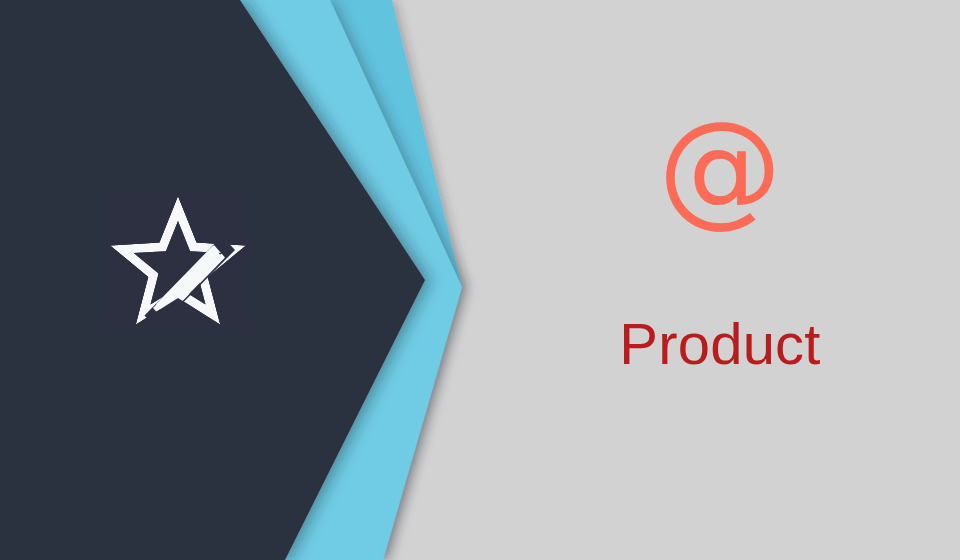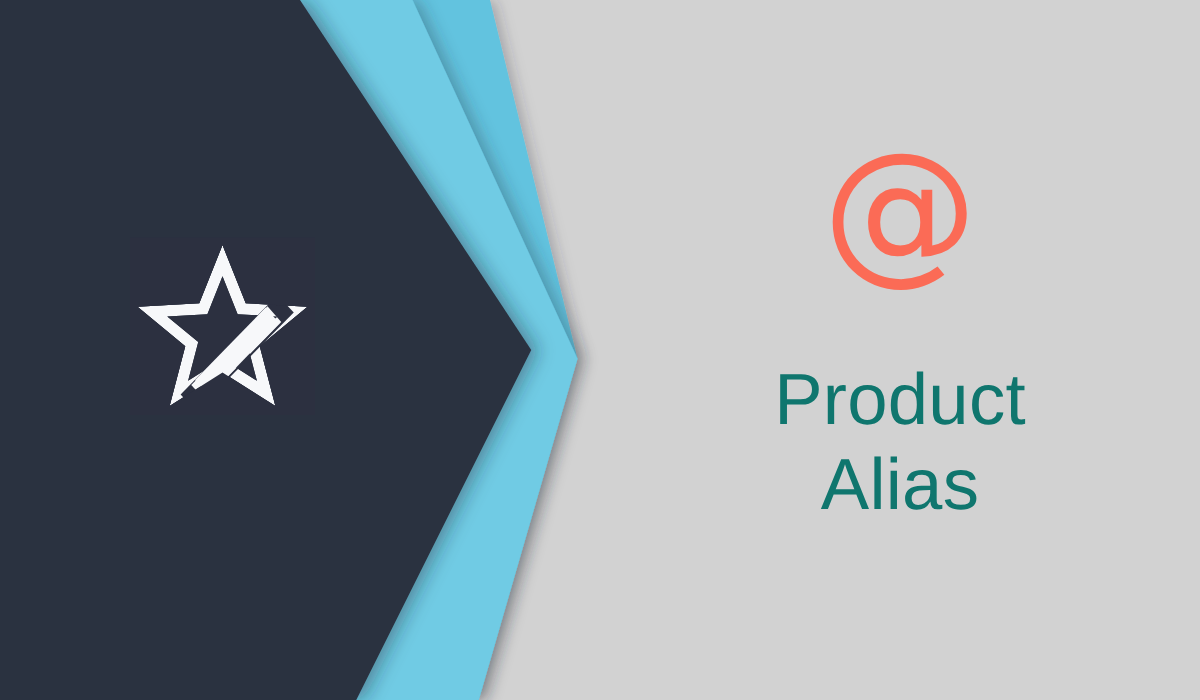--- a/index.html
+++ b/index.html
@@ -49,24 +49,25 @@
     display: block;
   }
   #title-block {
     margin-top: 52px;
     width: 100%;
     text-align: center;
     line-height: 1.18;
   }
   .title-line {
     display: block;
-    color: #0f766e;
+    color: #b91c1c;
     font-size: 58px;
     font-weight: 400;
     letter-spacing: 0.2px;
+    margin-top: 24px;
   }
 </style>
 </head>
 <body>
 
 <div id="canvas">
 
   <svg id="bg-svg" viewBox="0 0 960 560" preserveAspectRatio="none">
     <defs>
       <filter id="edgeShadow" x="-50%" y="-50%" width="220%" height="220%">
@@ -177,18 +178,17 @@
   </svg>
 
   <div id="right-panel">
 
     <svg id="at-mark" viewBox="0 0 116 116">
       <text x="58" y="92" text-anchor="middle" font-family="'DejaVu Sans', sans-serif" font-size="124" font-weight="400" fill="#fb6b56">@</text>
     </svg>
 
     <div id="title-block">
       <span class="title-line">Product</span>
-      <span class="title-line">Alias</span>
     </div>
 
   </div>
 
 </div>
 
 </body></html>

